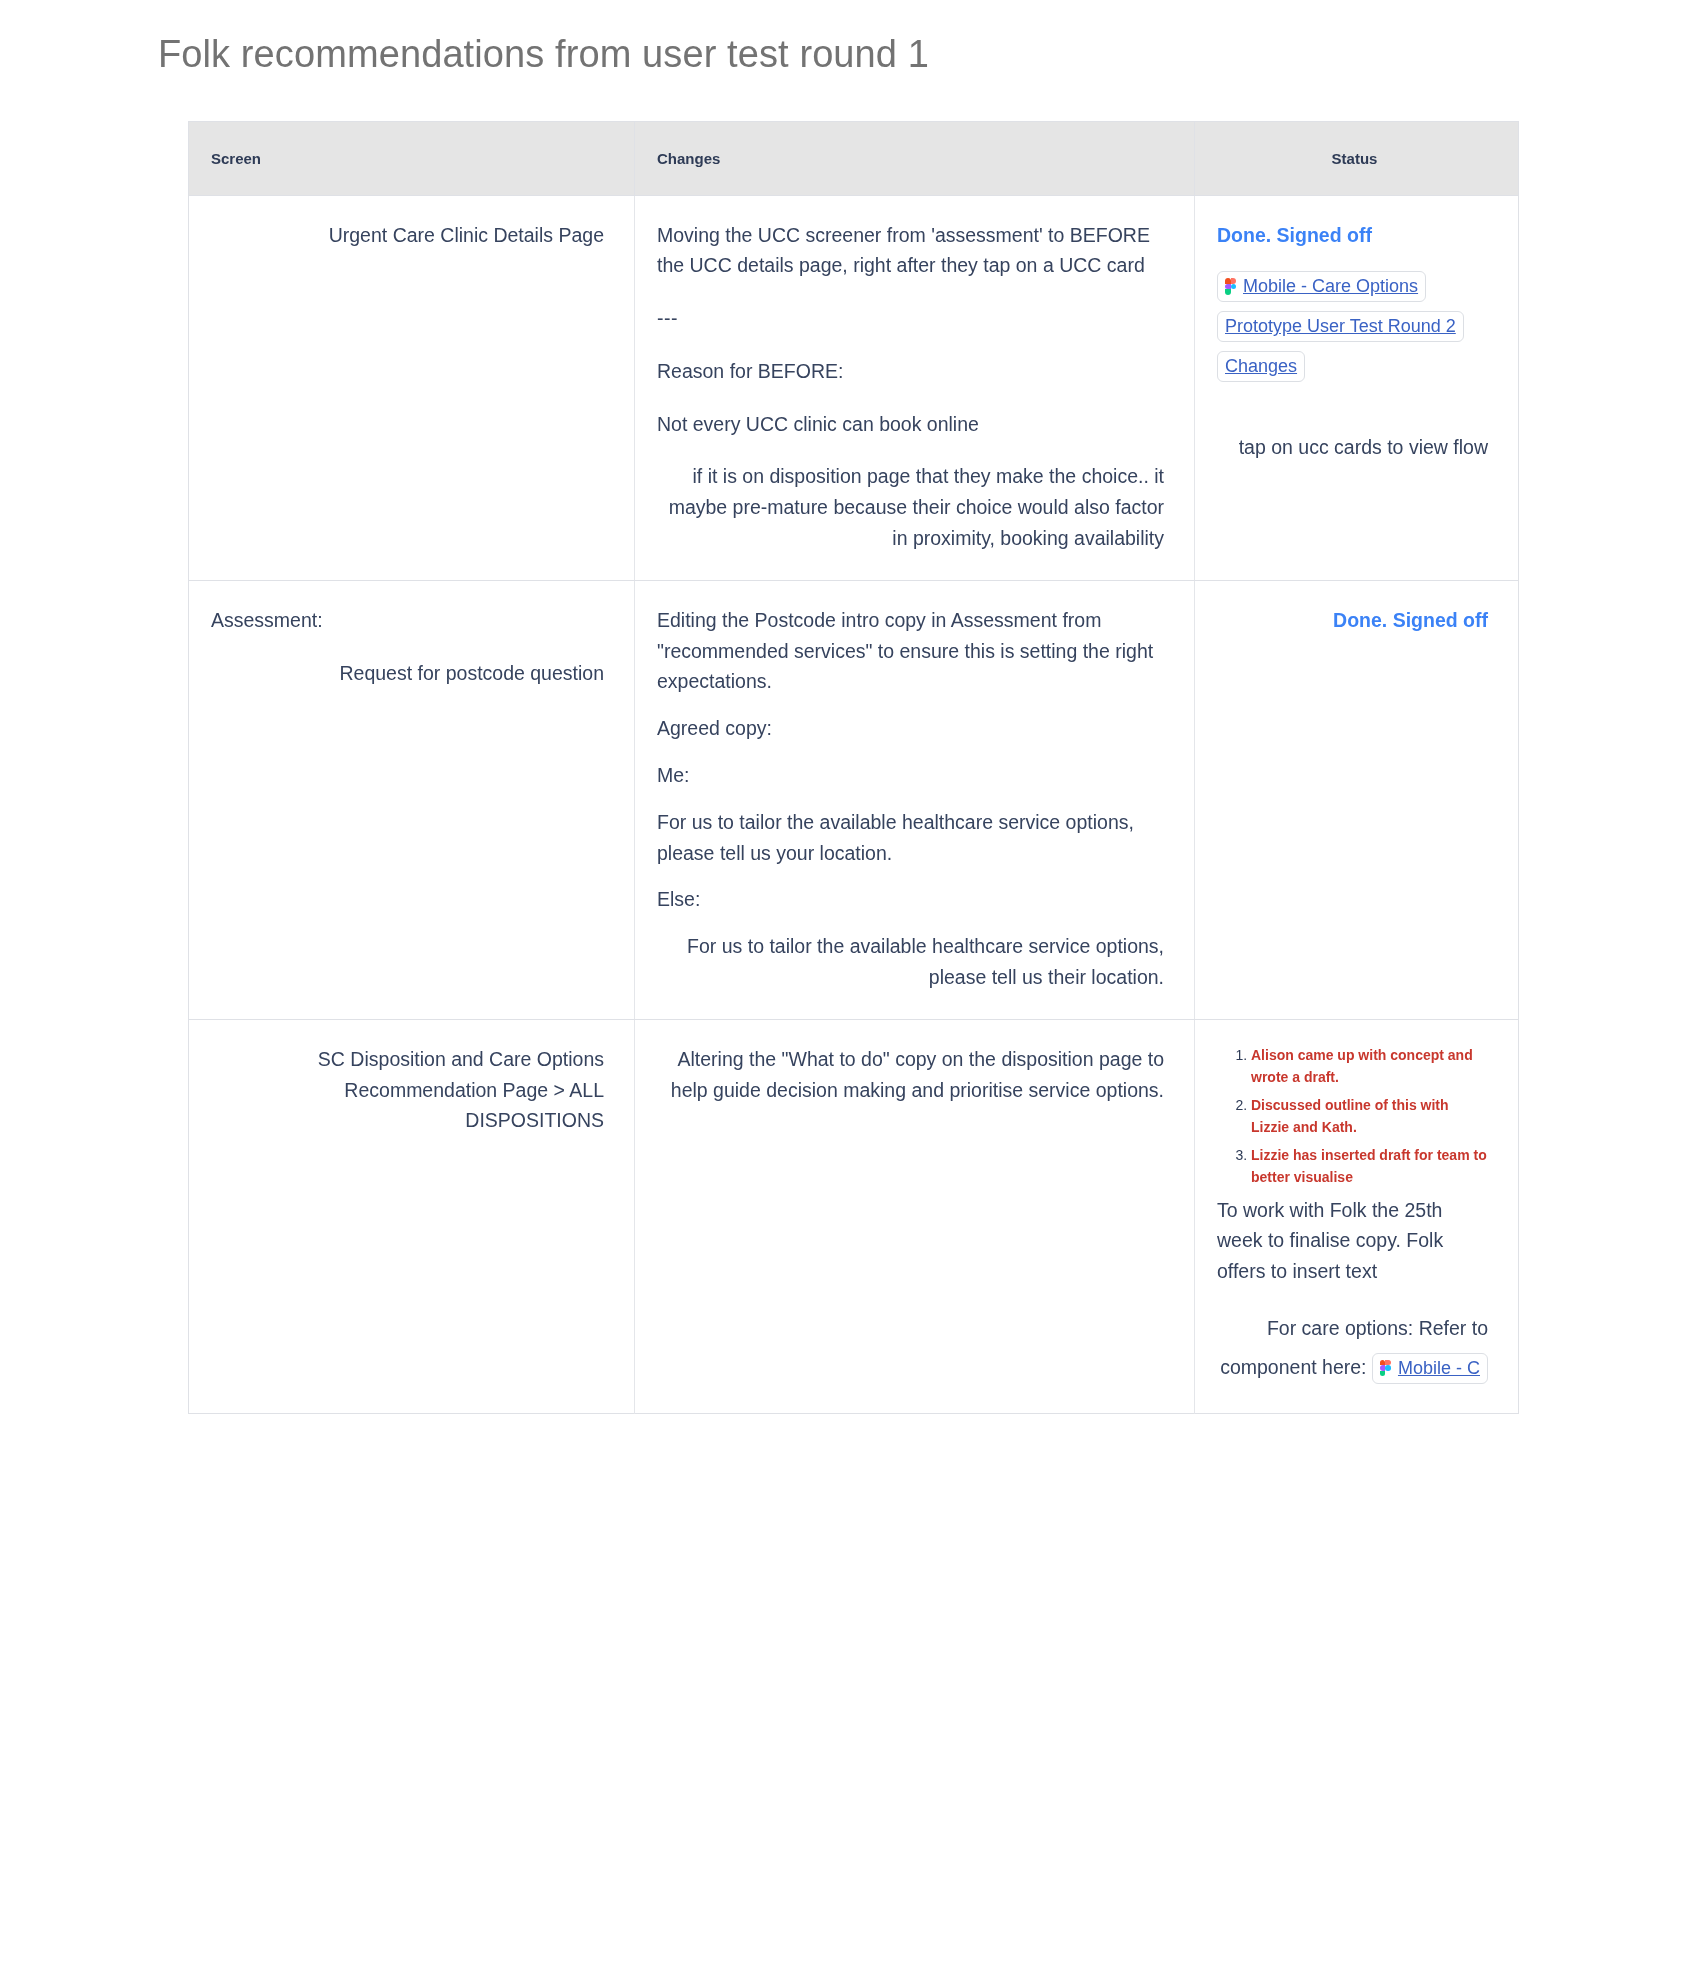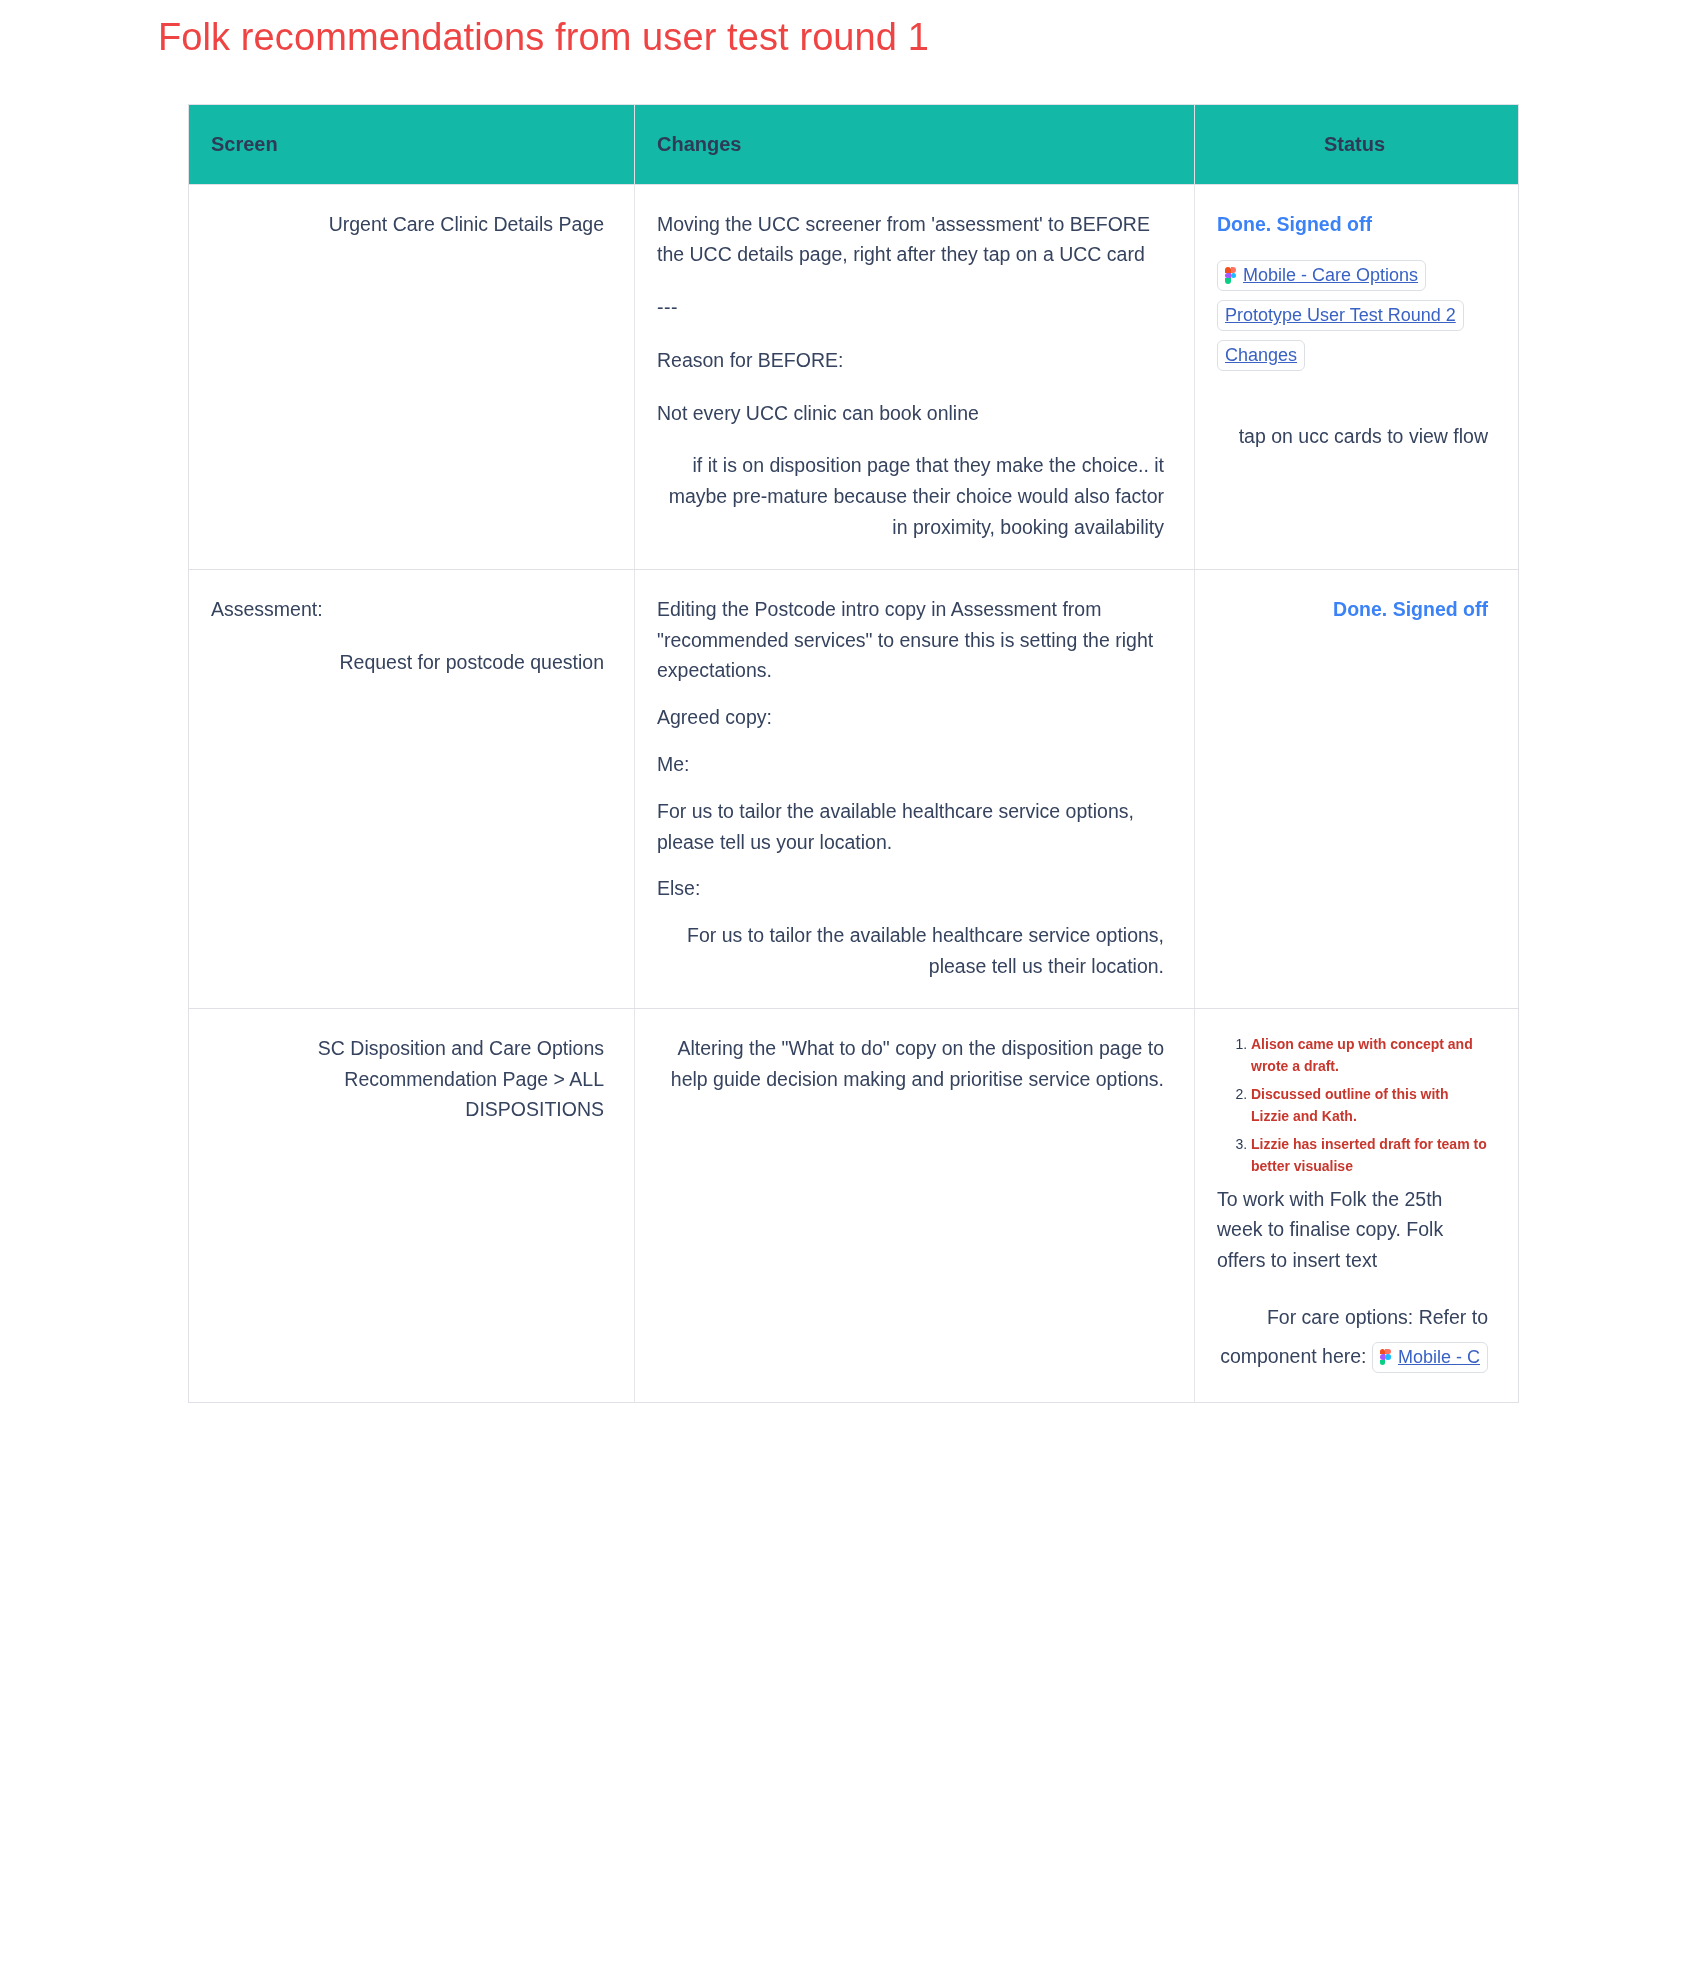--- a/index.html
+++ b/index.html
@@ -15,25 +15,25 @@
     color: #2c3a55;
     -webkit-font-smoothing: antialiased;
   }
   .page {
     padding: 0;
     width: 1700px;
     box-sizing: border-box;
   }
   .page-title {
     margin: 0;
-    padding: 14px 0 0 158px;
+    padding: 31px 0 0 158px;
     font-size: 38px;
     line-height: 1.25;
     font-weight: 400;
-    color: #ef4444;
+    color: #737373;
     letter-spacing: 0.1px;
   }
   .page-subtitle {
     margin: 0;
     padding: 30px 0 0 158px;
     font-size: 19.5px;
     line-height: 1.5;
     font-weight: 400;
     color: #36435e;
   }
@@ -44,23 +44,23 @@
     border-collapse: collapse;
     width: 1330px;
     table-layout: fixed;
     border: 1px solid #dfe1e6;
   }
   table.changes-table col.c-screen { width: 446px; }
   table.changes-table col.c-changes { width: 560px; }
   table.changes-table col.c-status { width: 324px; }
 
   table.changes-table thead th {
-    background: #14b8a6;
+    background: #e5e5e5;
     text-align: left;
-    font-size: 20px;
+    font-size: 15px;
     font-weight: 700;
     color: #2e3b56;
     padding: 28px 26px 28px 22px;
     border-right: 1px solid #dfe1e6;
     border-bottom: 1px solid #dfe1e6;
     vertical-align: top;
   }
   table.changes-table thead th:last-child { border-right: none; text-align: center; }
 
   table.changes-table tbody td {

